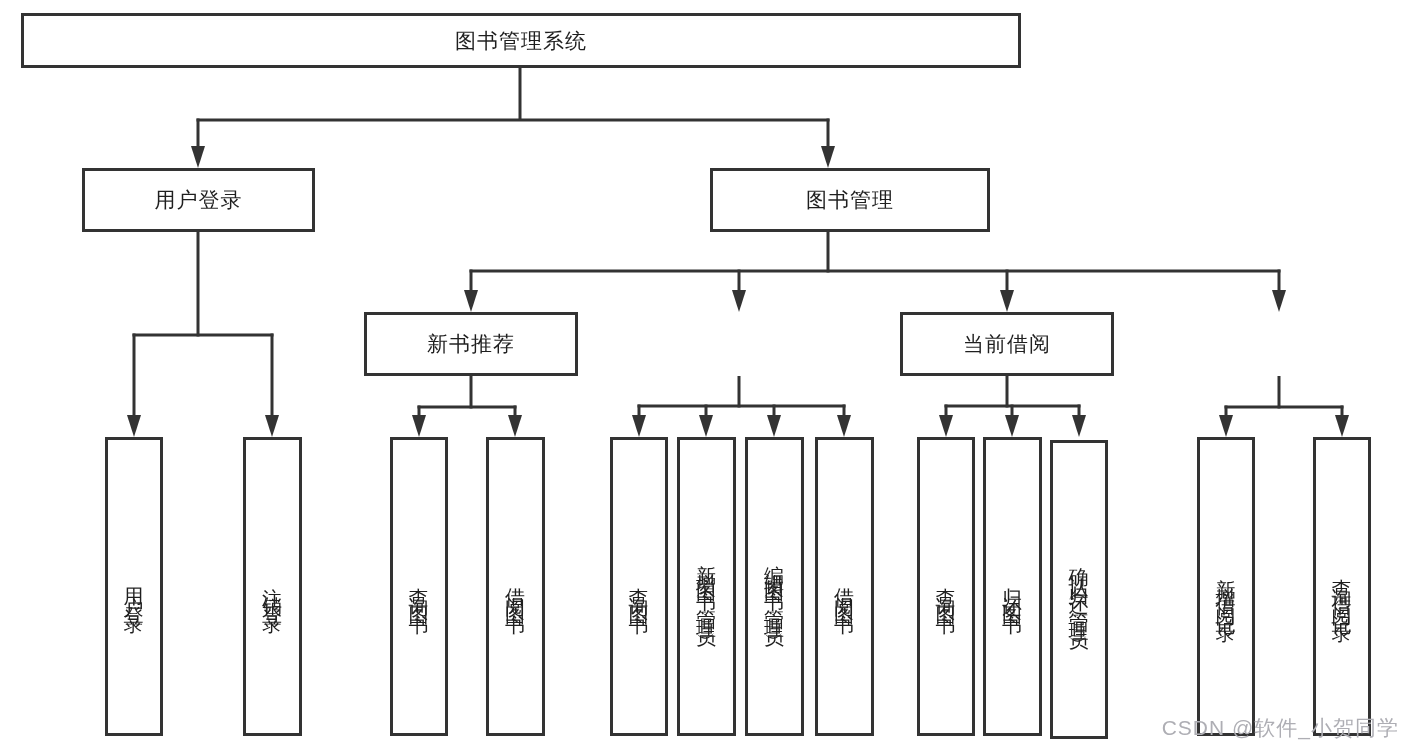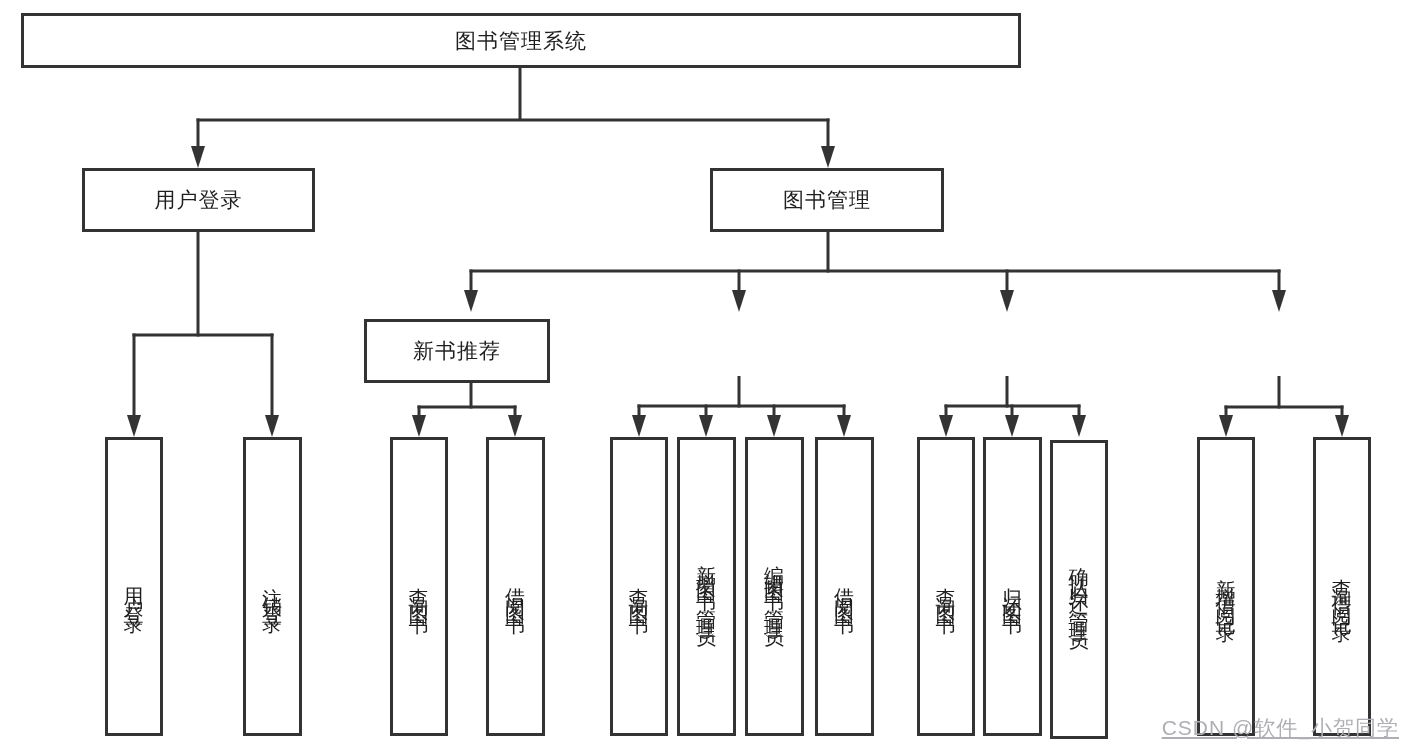--- a/index.html
+++ b/index.html
@@ -15,21 +15,21 @@
     color:#1f1f1f; font-size:21px; letter-spacing:1px;
   }
   .node.leaf { z-index:2; }
   .node.leaf .vtxt {
     writing-mode:vertical-rl; text-orientation:mixed;
     font-size:20px; letter-spacing:9px; line-height:1;
     display:block; padding-top:6px;
   }
   .watermark {
     position:absolute; right:6px; bottom:5px; z-index:5;
-    color:#aeaeb4; font-size:21px; letter-spacing:1px; white-space:nowrap;text-decoration:underline;
+    color:#aeaeb4; font-size:21px; letter-spacing:1px; white-space:nowrap;
   }
 </style>
 </head>
 <body>
 
 <div id="canvas">
 
   <svg id="connectors" width="1405" height="747" viewBox="0 0 1405 747">
     <g stroke="#333333" stroke-width="3" fill="none">
 
@@ -96,26 +96,29 @@
     </g>
   </svg>
 
   <div class="node" style="left:21px;top:13px;width:1000px;height:55px">
     <span>图书管理系统</span>
   </div>
 
   <div class="node" style="left:82px;top:168px;width:233px;height:64px">
     <span>用户登录</span>
   </div>
-  <div class="node" style="left:710px;top:168px;width:234px;height:64px">
+  <div class="node" style="left:710px;top:168px;width:280px;height:64px">
     <span>图书管理</span>
   </div>
 
-  <div class="node" style="left:364px;top:319px;width:186px;height:64px">
+  <div class="node" style="left:364px;top:312px;width:214px;height:64px">
     <span>新书推荐</span>
+  </div>
+  <div class="node" style="left:900px;top:312px;width:214px;height:64px">
+    <span>当前借阅</span>
   </div>
 
   <div class="node leaf" style="left:105px;top:437px;width:58px;height:299px">
     <span class="vtxt">用户登录</span>
   </div>
   <div class="node leaf" style="left:243px;top:437px;width:59px;height:299px">
     <span class="vtxt">注销登录</span>
   </div>
 
   <div class="node leaf" style="left:390px;top:437px;width:58px;height:299px">

